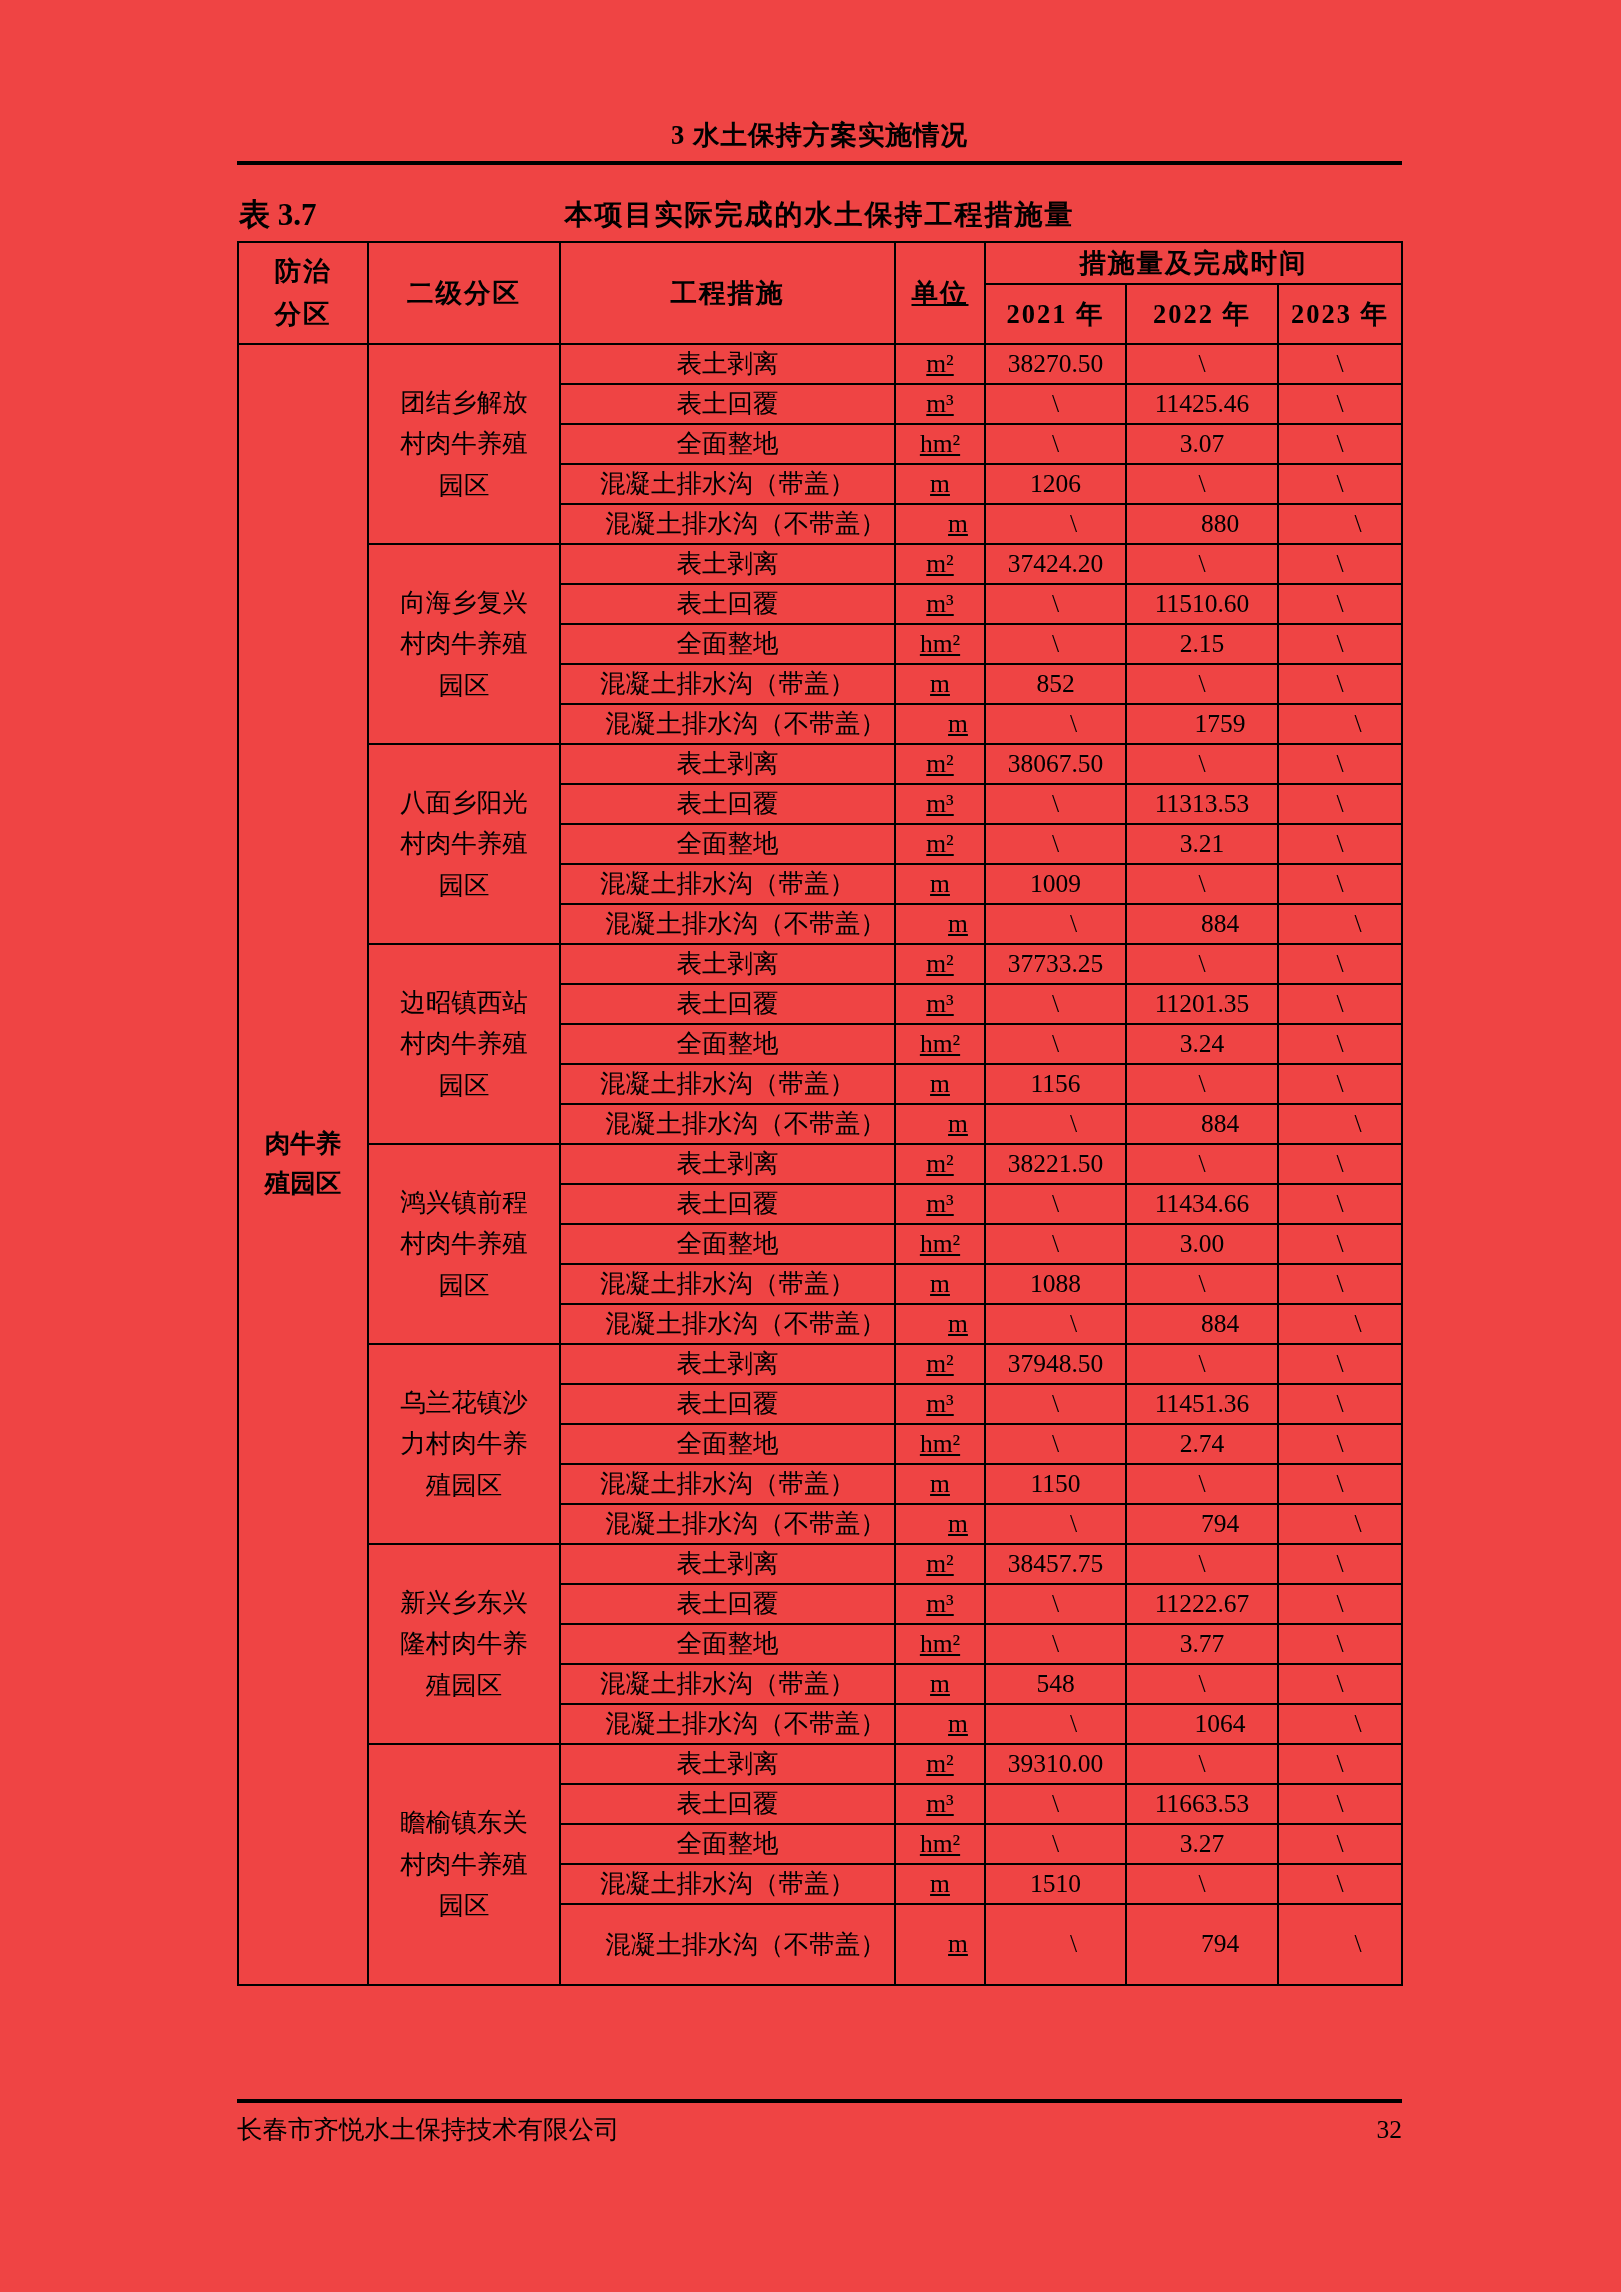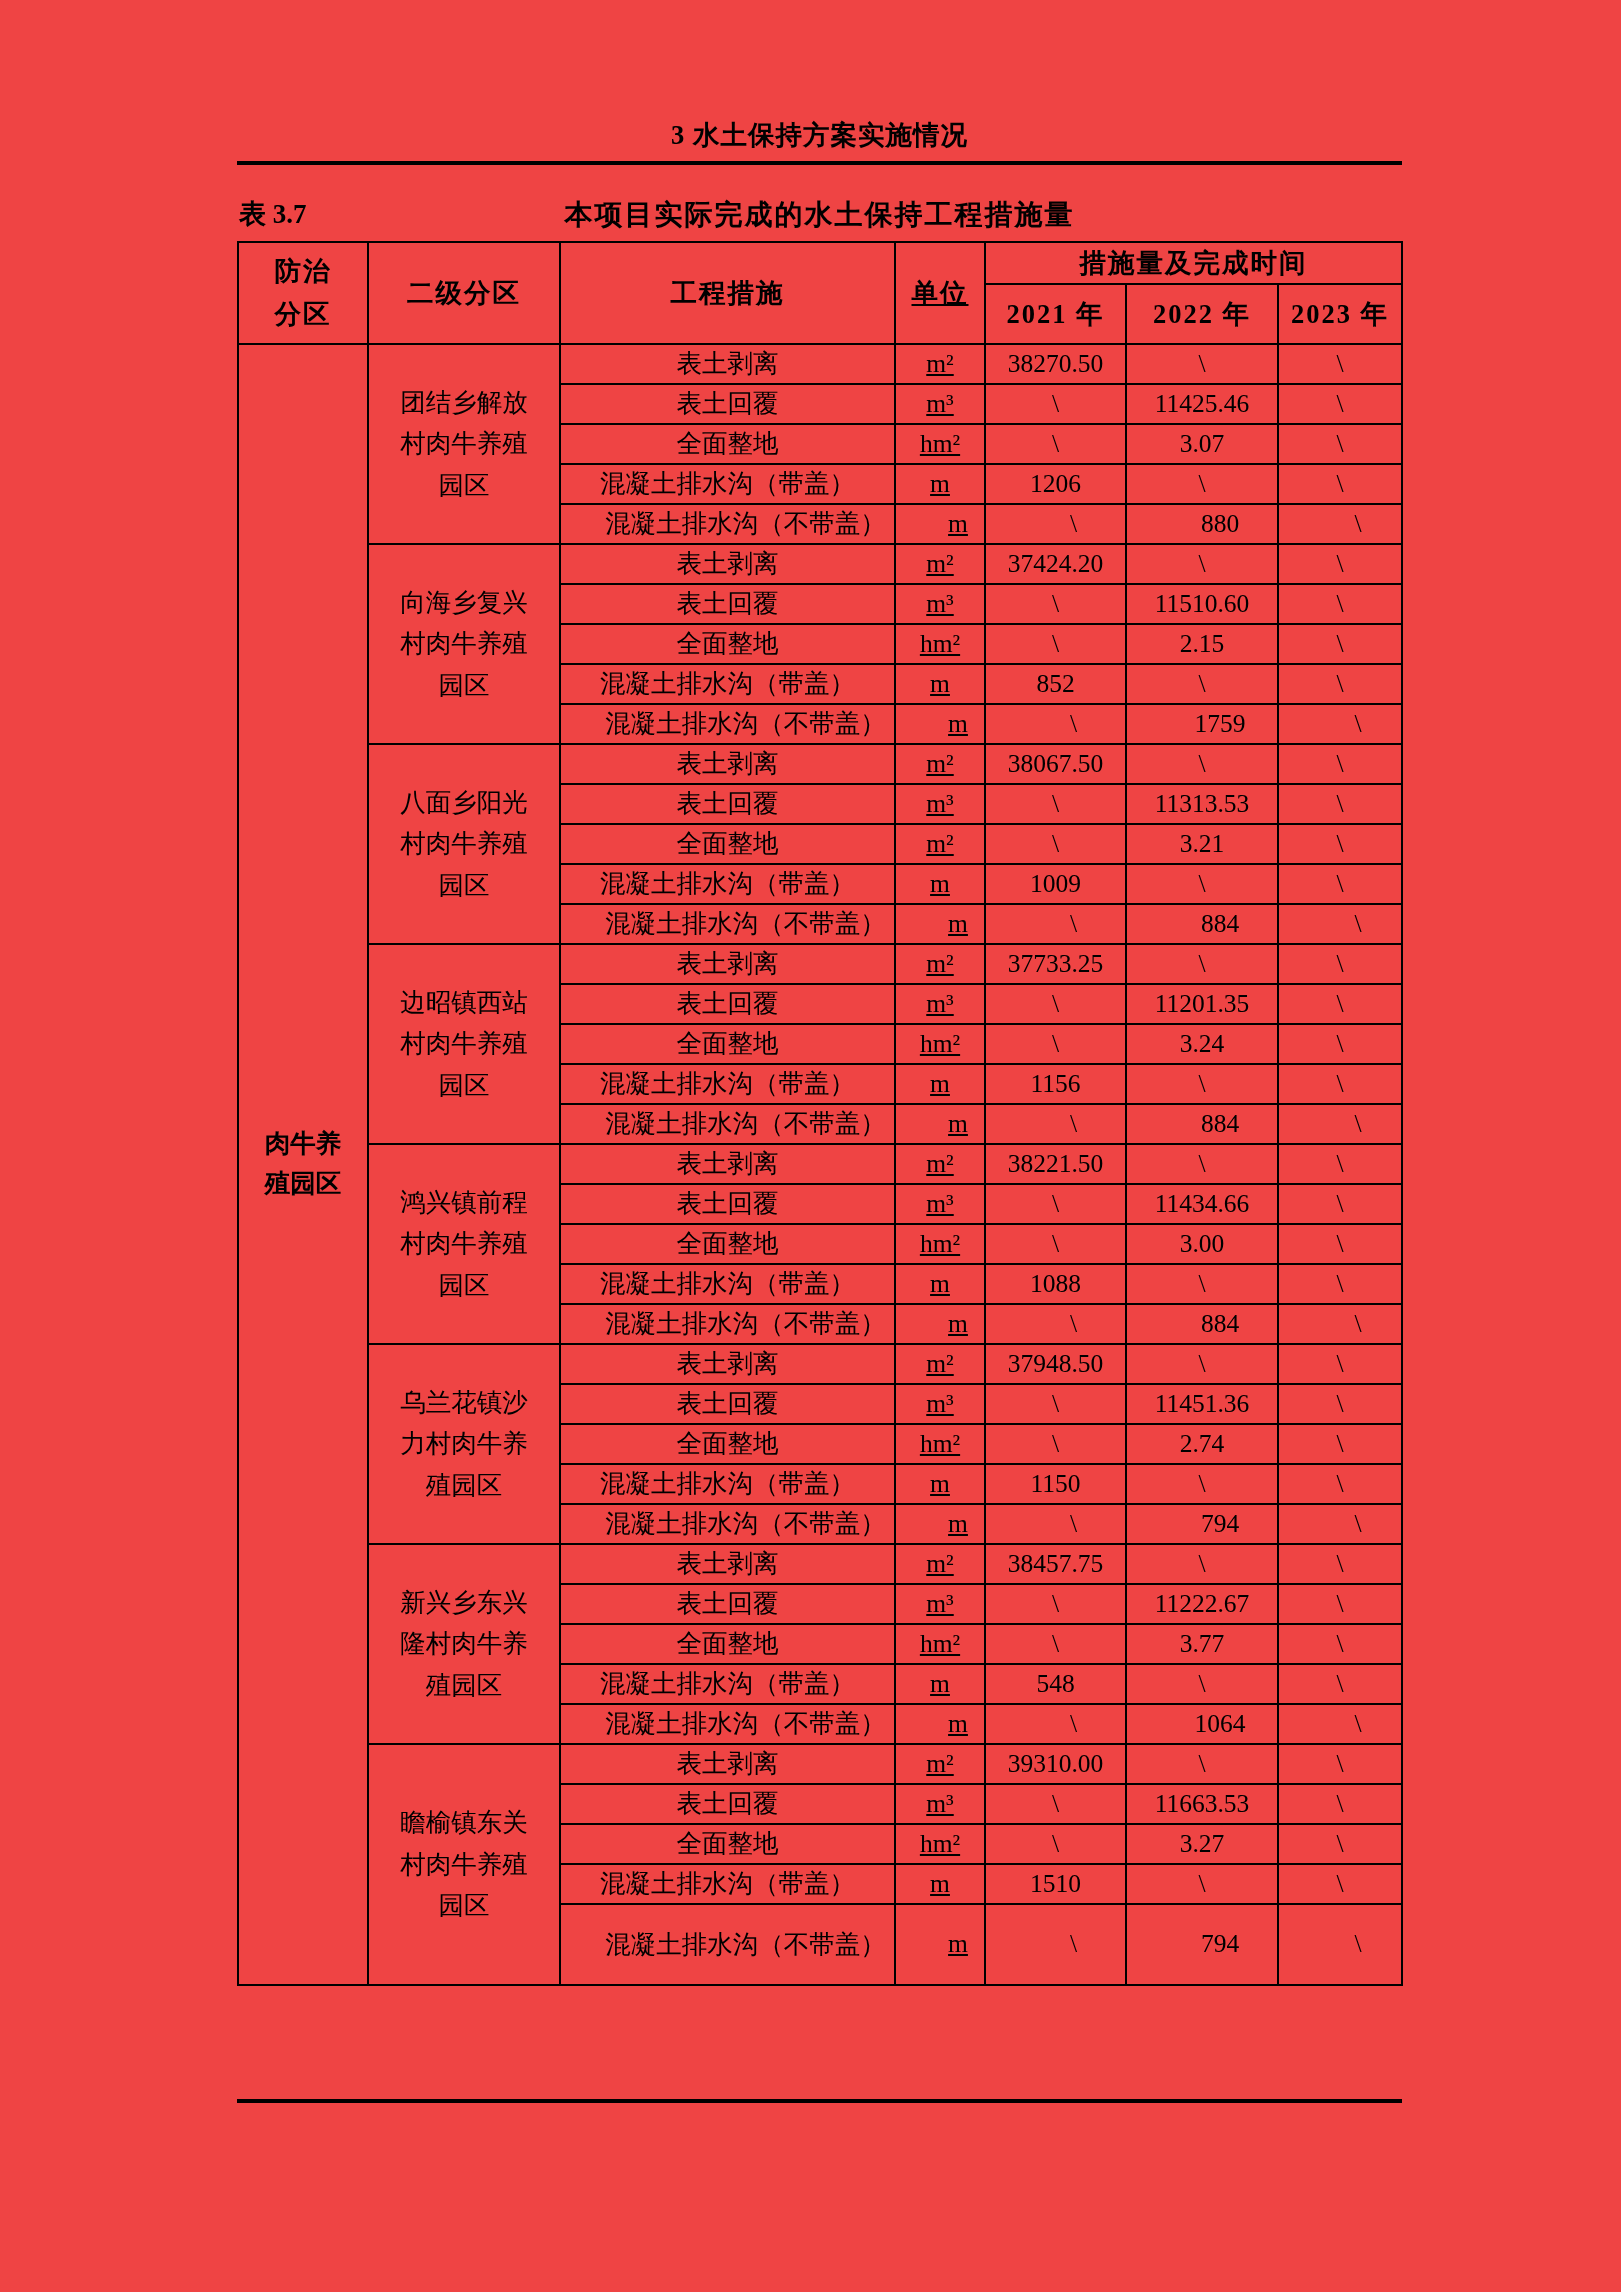--- a/index.html
+++ b/index.html
@@ -5,21 +5,21 @@
   html,body{margin:0;padding:0;background:#e8e8e8;}
   .page{
     position:relative;width:1621px;height:2293px;background:#ef4444;
     font-family:"Liberation Serif","DejaVu Serif",serif;color:#000;
     margin:0 auto;overflow:hidden;
   }
   .content{position:absolute;left:237px;top:0;width:1165px;}
   .doc-header{padding-top:122px;text-align:center;font-size:26.5px;font-weight:bold;line-height:1;letter-spacing:1px;}
   .rule{height:3.9px;background:#000;margin-top:12.7px;}
   .caption{position:relative;margin-top:32px;height:35px;line-height:35px;}
-  .caption-label{position:absolute;left:2px;top:0;font-weight:bold;font-size:27px;}
+  .caption-label{position:absolute;left:2px;top:0;font-weight:bold;font-size:31px;}
   .caption-title{text-align:center;font-weight:bold;font-size:28px;letter-spacing:2px;}
   table.measures{border-collapse:collapse;table-layout:fixed;width:1165px;margin-top:8.8px;border:2.9px solid #000;}
   .measures th,.measures td{
     border:2px solid #000;text-align:center;vertical-align:middle;
     font-size:25.5px;padding:0;overflow:hidden;
   }
   .measures thead th{font-weight:bold;font-size:26.5px;letter-spacing:2px;}
   .measures thead tr.hrow1{height:42px;}
   .measures thead tr.hrow2{height:60px;}
   .measures tbody tr{height:40px;}
@@ -365,15 +365,19 @@
             <td class="value-cell">\</td>
             <td class="value-cell">794</td>
             <td class="value-cell">\</td>
           </tr>
         </tbody>
     </table>
   </div>
 
   <div class="footer-block">
     <div class="footer-rule"></div>
+    <div class="footer-line">
+      <span>长春市齐悦水土保持技术有限公司</span>
+      <span>32</span>
+    </div>
   </div>
 </div>
 
 
 </body></html>

